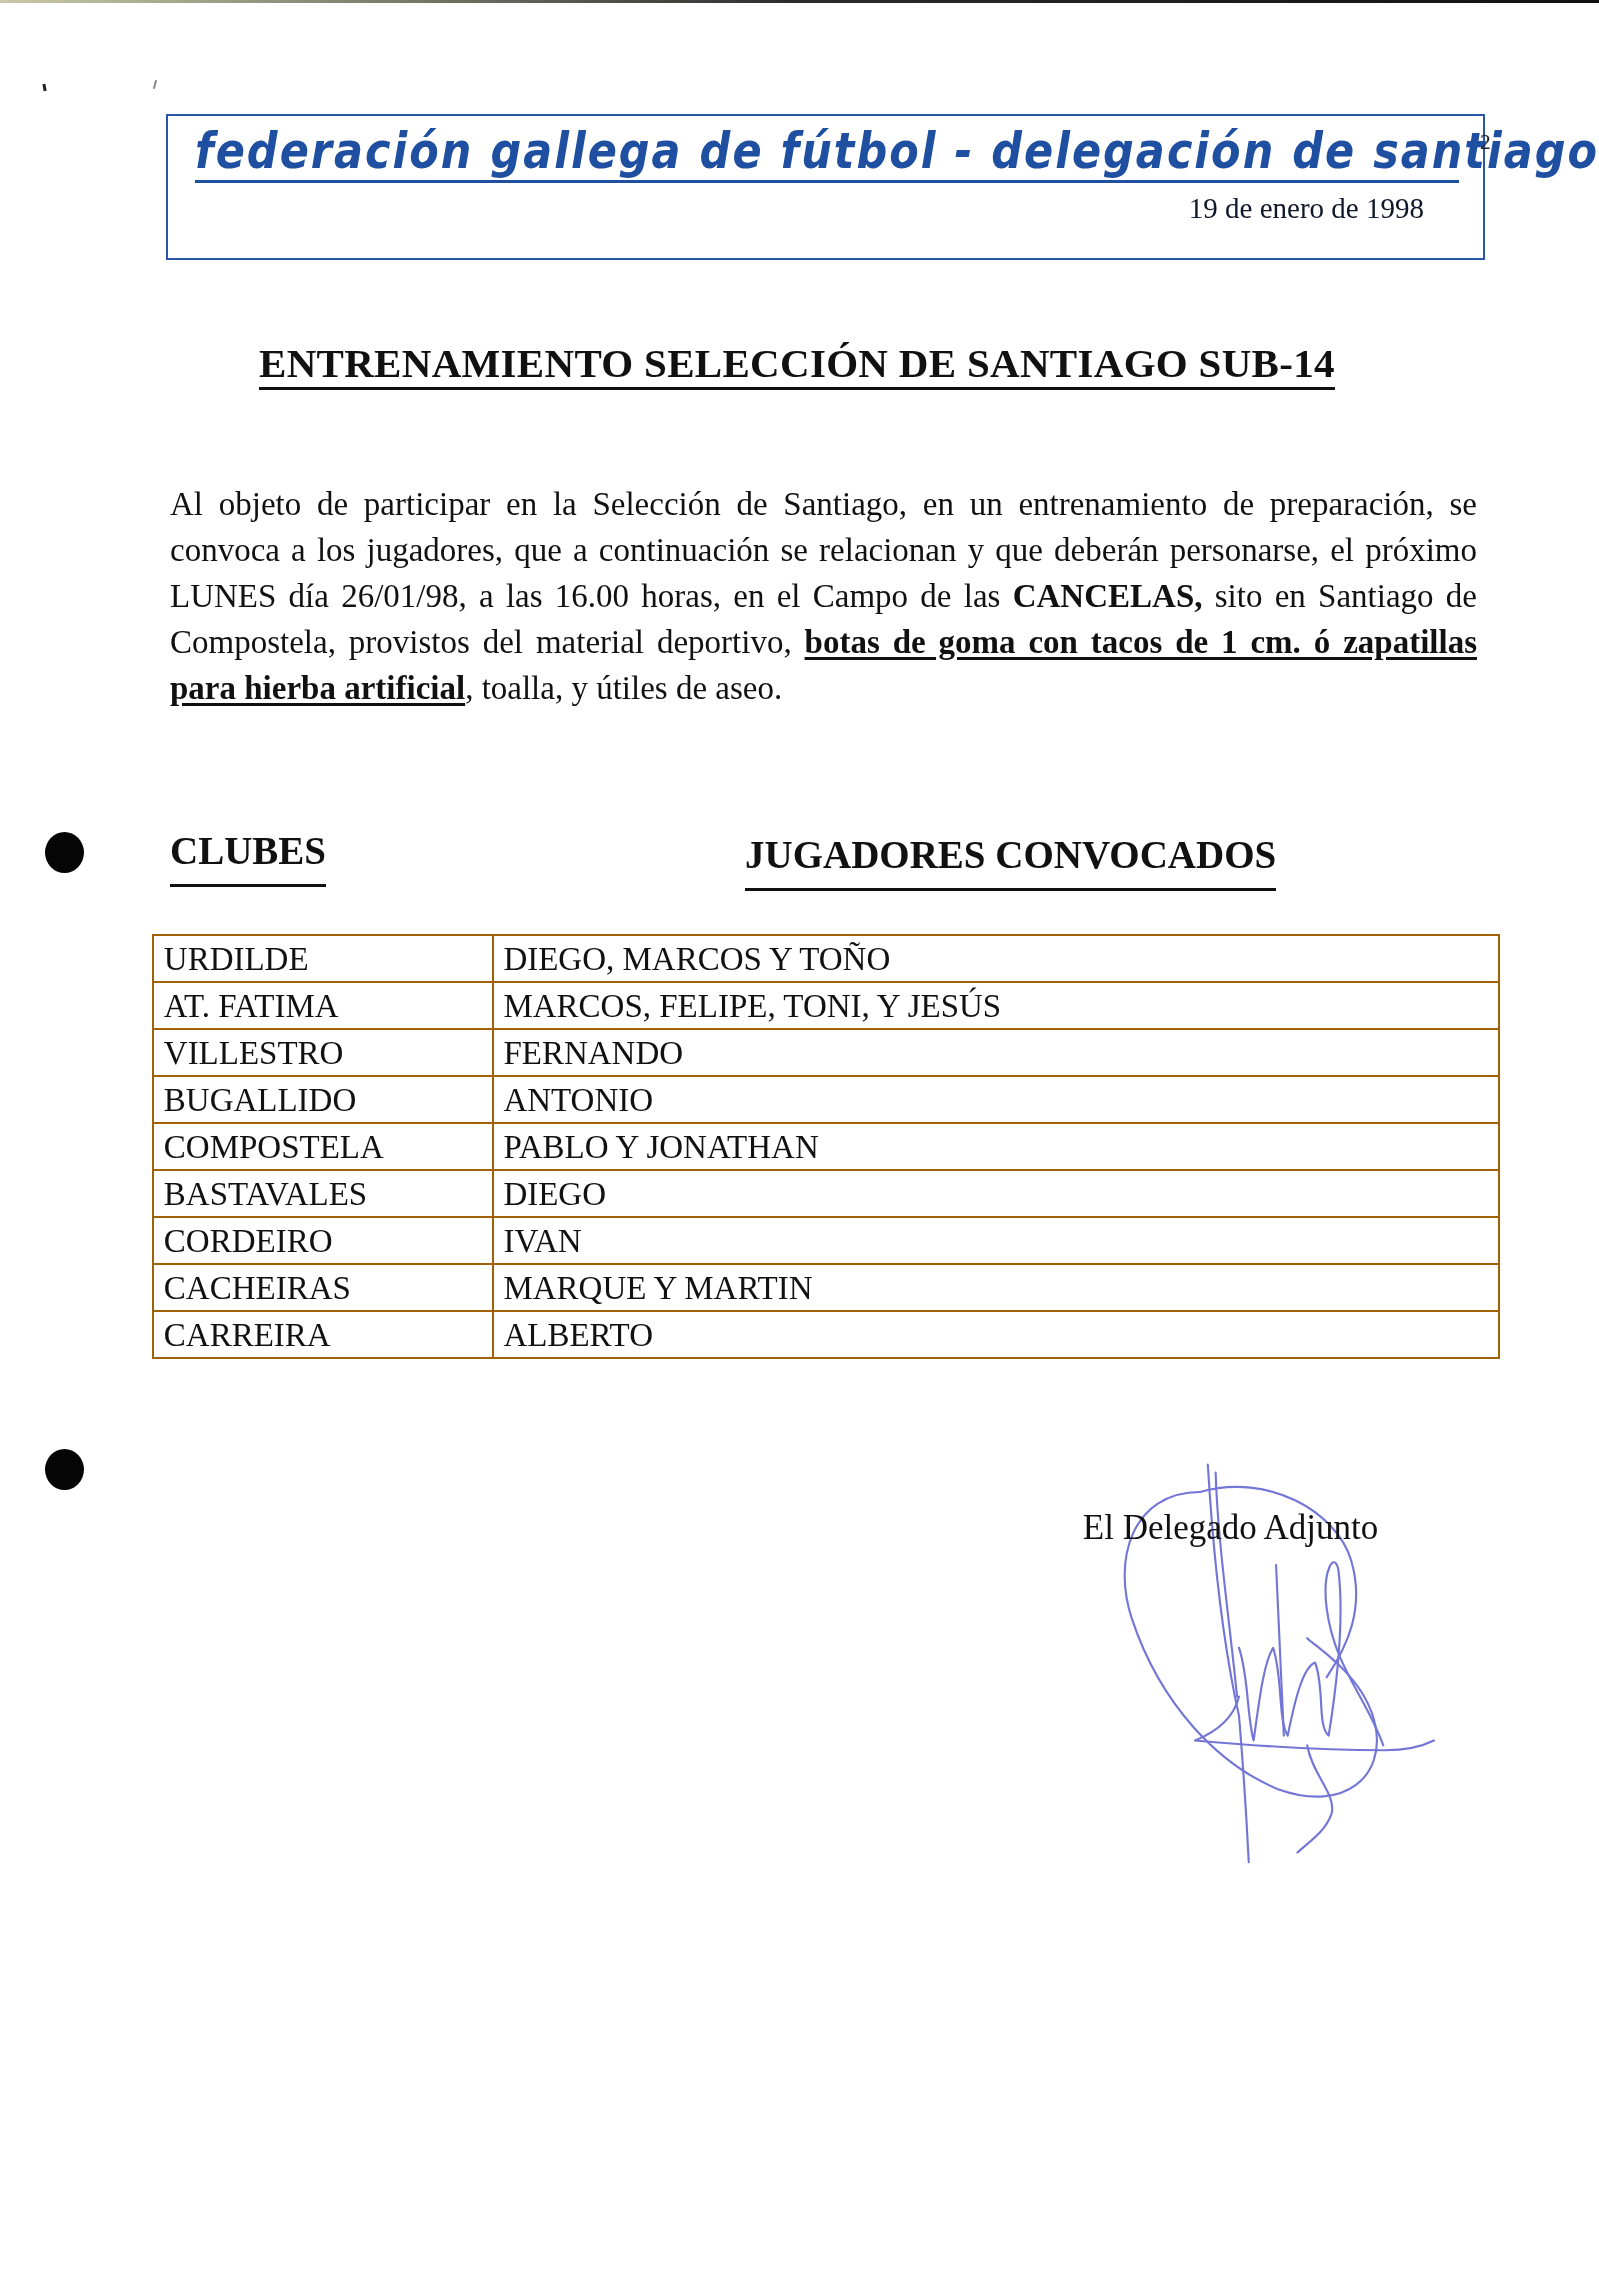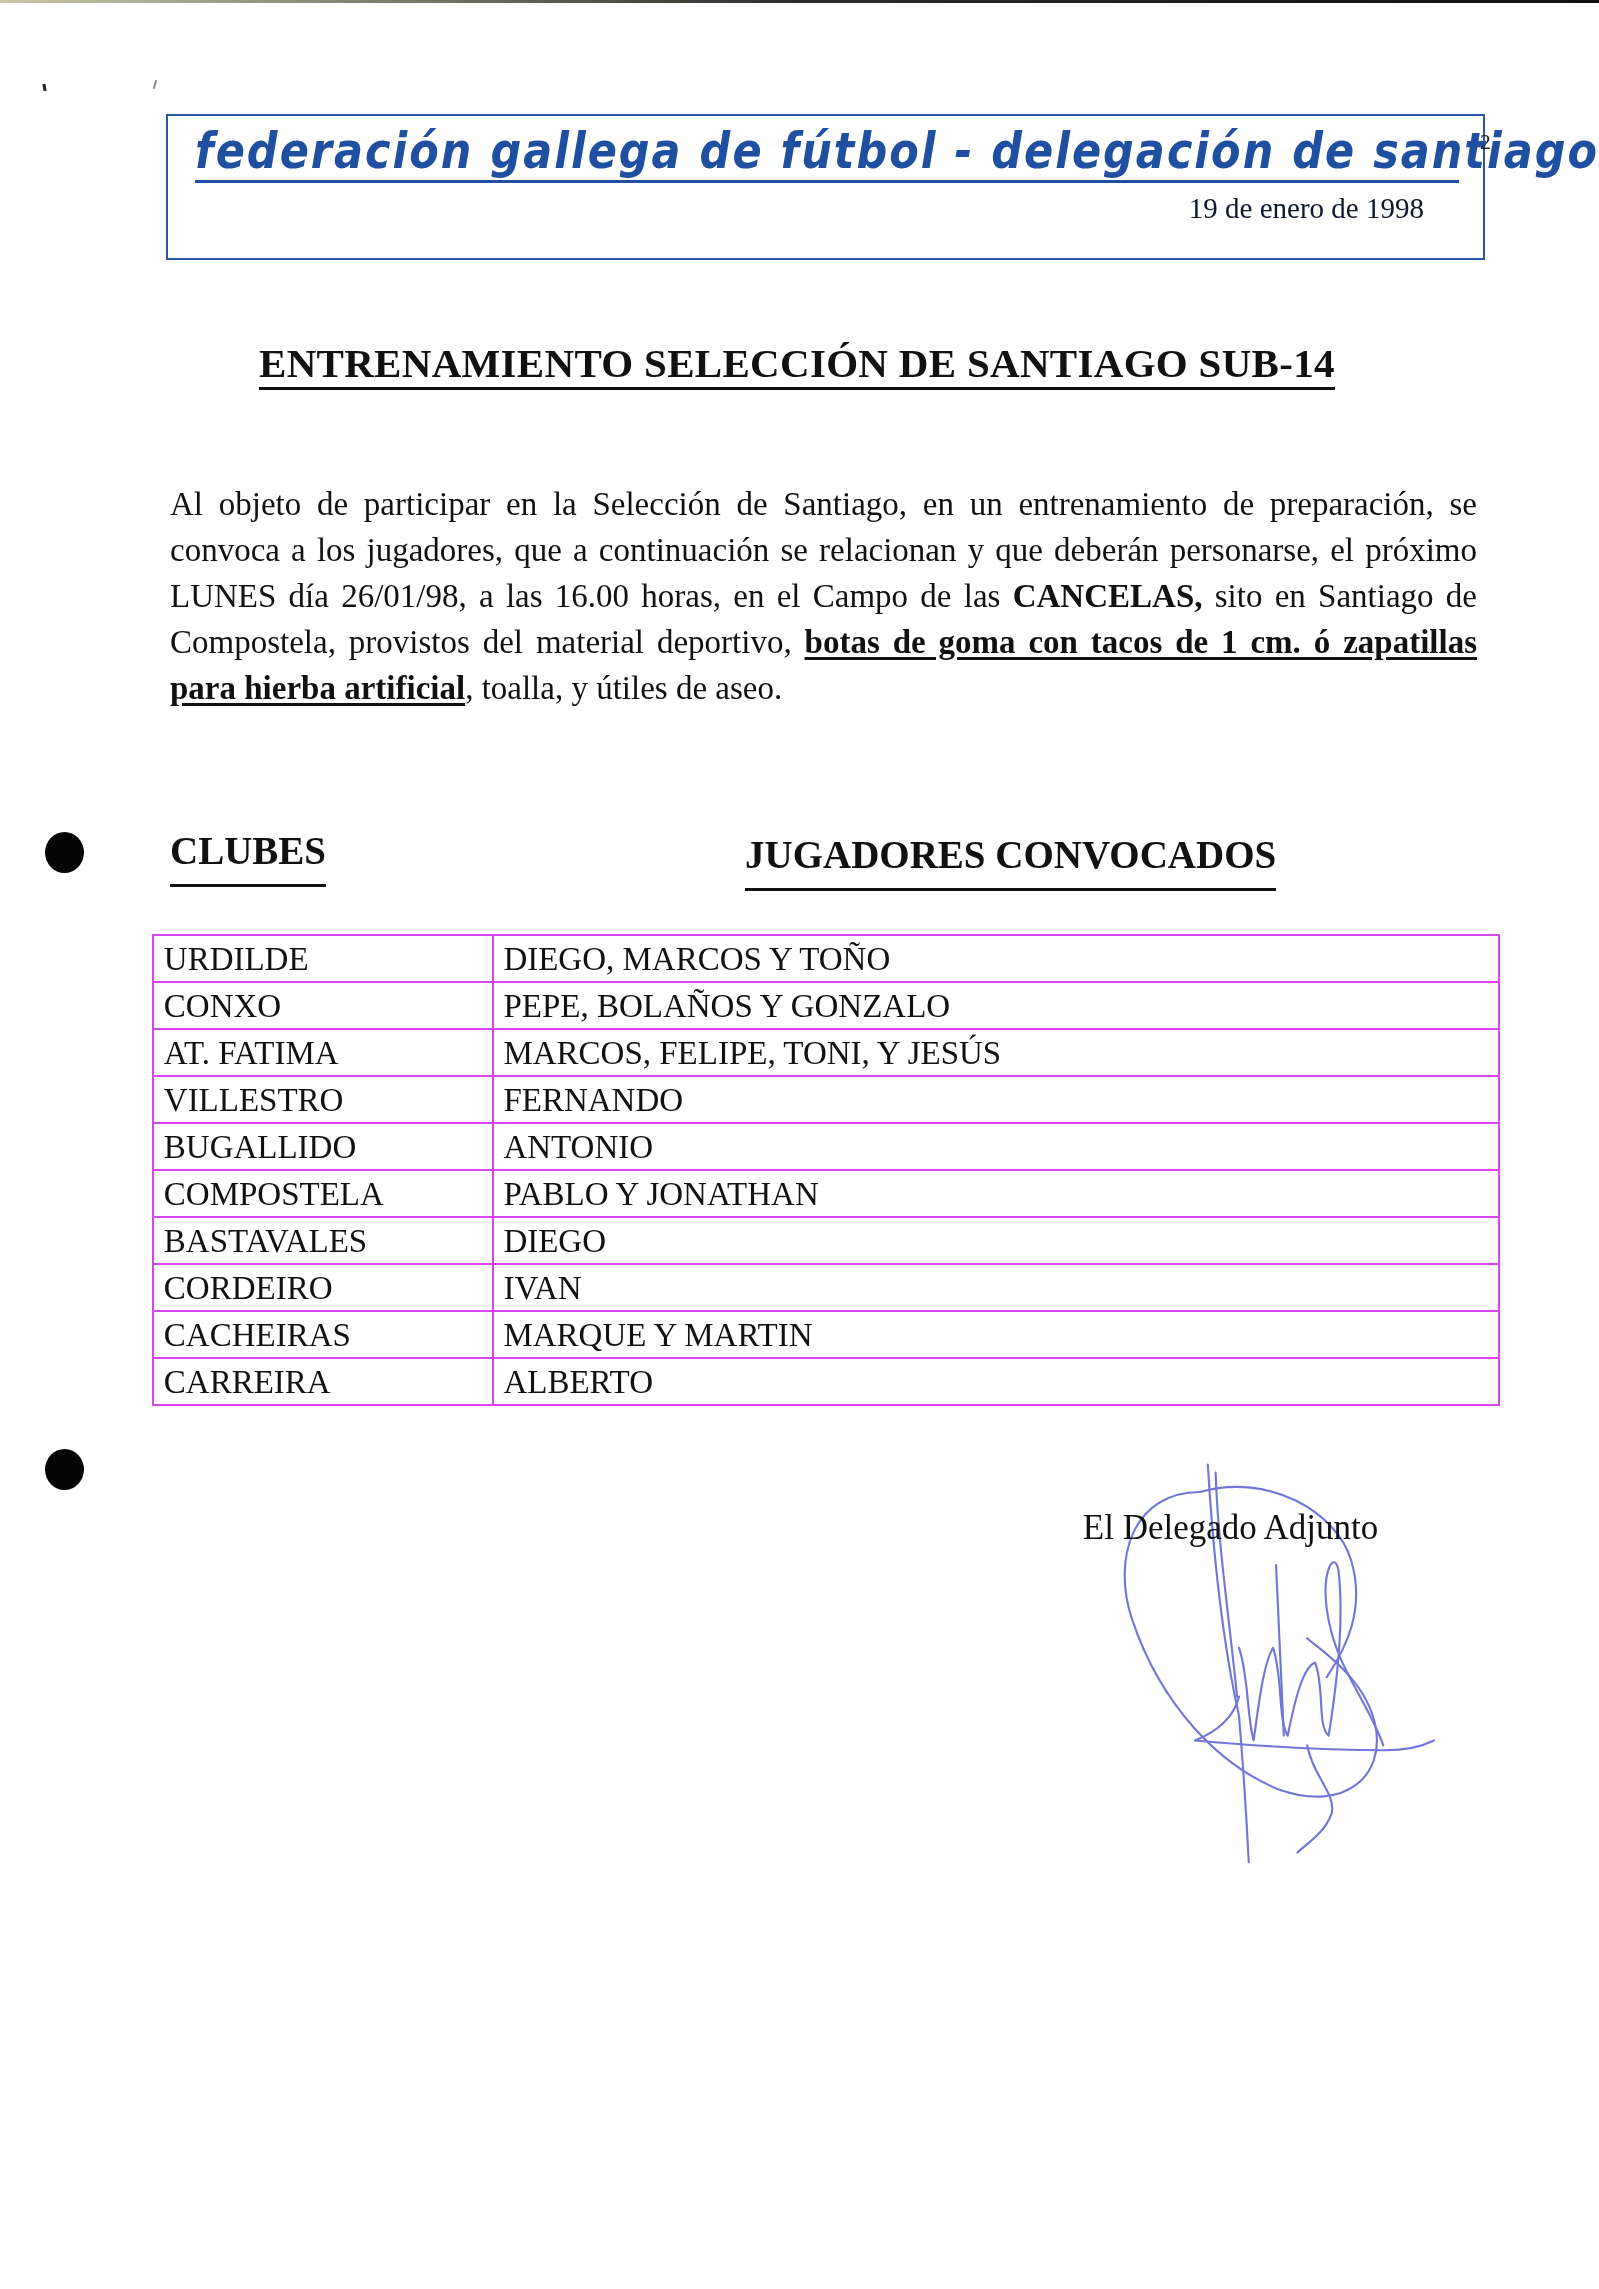--- a/index.html
+++ b/index.html
@@ -127,21 +127,21 @@
 
     
     .players-table {
       position: absolute;
       left: 152px; top: 934px;
       width: 1348px;
       border-collapse: collapse;
       border: 2px solid #111;
     }
     .players-table td {
-      border: 2px solid #d946ef;
+      border: 2px solid #a16207;
       font-size: 33px;
       height: 43px;
       padding: 2px 9.8px 0 9.8px;
       line-height: 41px;
       white-space: nowrap;
       vertical-align: middle;
     }
     .players-table td.club { width: 318px; }
 
     
@@ -186,24 +186,20 @@
 <div class="section-heading clubs">CLUBES</div>
 <div class="section-heading players">JUGADORES CONVOCADOS</div>
 
 <table class="players-table">
   <tbody>
     <tr>
       <td class="club">URDILDE</td>
       <td>DIEGO, MARCOS Y TOÑO</td>
     </tr>
     <tr>
-      <td class="club">CONXO</td>
-      <td>PEPE, BOLAÑOS Y GONZALO</td>
-    </tr>
-    <tr>
       <td class="club">AT. FATIMA</td>
       <td>MARCOS, FELIPE, TONI, Y JESÚS</td>
     </tr>
     <tr>
       <td class="club">VILLESTRO</td>
       <td>FERNANDO</td>
     </tr>
     <tr>
       <td class="club">BUGALLIDO</td>
       <td>ANTONIO</td>

